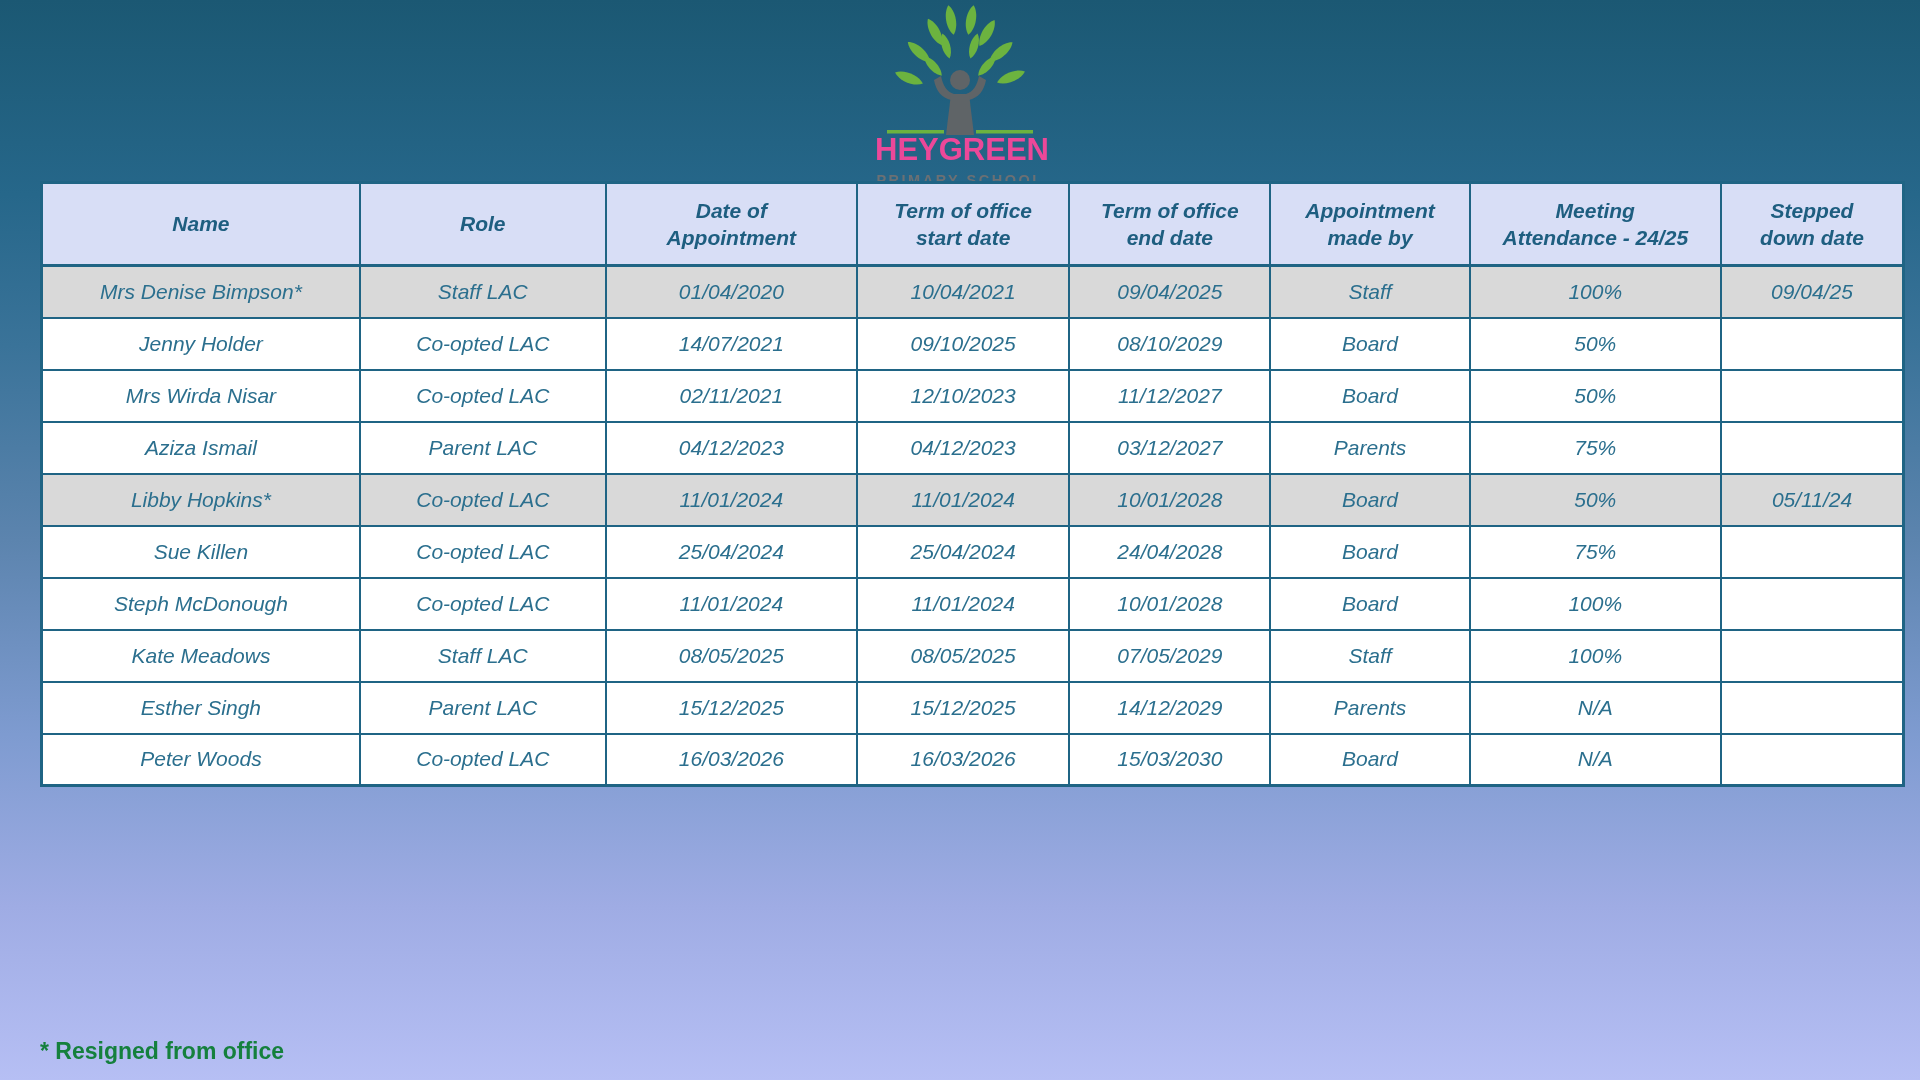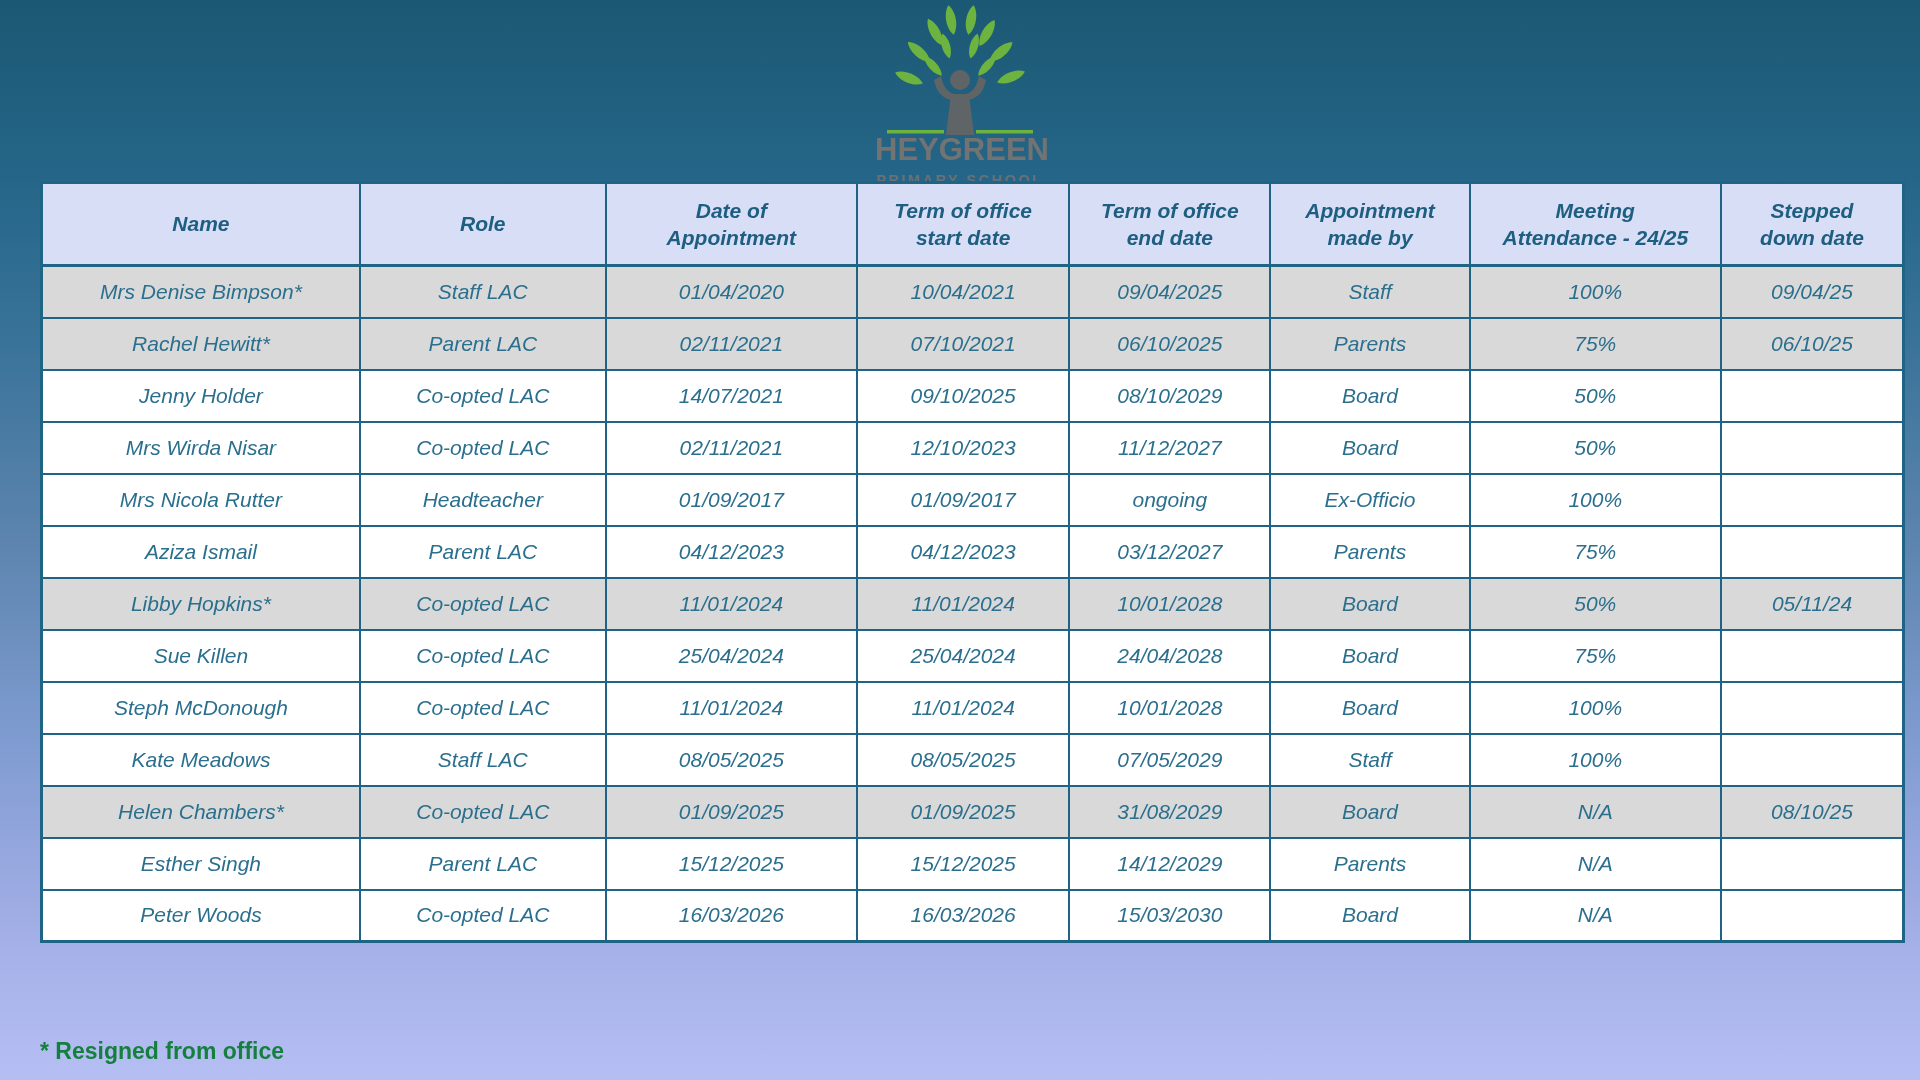--- a/index.html
+++ b/index.html
@@ -15,21 +15,21 @@
   
   .logo {
     position: absolute;
     top: 4px; left: 50%;
     transform: translateX(-50%);
     width: 170px;
     text-align: center;
   }
   .logo svg { display: block; margin: 0 auto; }
   .logo-title {
-    color: #737373;
+    color: #ec4899;
     font-weight: bold;
     font-size: 31px;
     letter-spacing: 0px;
     line-height: 1.0;
     margin-top: -2px;
     white-space: nowrap;
   }
   .logo-sub {
     color: #6B7074;
     font-weight: bold;
@@ -158,58 +158,38 @@
       <tr class="shaded">
         <td>Mrs Denise Bimpson*</td>
         <td>Staff LAC</td>
         <td>01/04/2020</td>
         <td>10/04/2021</td>
         <td>09/04/2025</td>
         <td>Staff</td>
         <td>100%</td>
         <td>09/04/25</td>
       </tr>
-      <tr class="shaded">
-        <td>Rachel Hewitt*</td>
-        <td>Parent LAC</td>
-        <td>02/11/2021</td>
-        <td>07/10/2021</td>
-        <td>06/10/2025</td>
-        <td>Parents</td>
-        <td>75%</td>
-        <td>06/10/25</td>
-      </tr>
       <tr>
         <td>Jenny Holder</td>
         <td>Co-opted LAC</td>
         <td>14/07/2021</td>
         <td>09/10/2025</td>
         <td>08/10/2029</td>
         <td>Board</td>
         <td>50%</td>
         <td></td>
       </tr>
       <tr>
         <td>Mrs Wirda Nisar</td>
         <td>Co-opted LAC</td>
         <td>02/11/2021</td>
         <td>12/10/2023</td>
         <td>11/12/2027</td>
         <td>Board</td>
         <td>50%</td>
-        <td></td>
-      </tr>
-      <tr>
-        <td>Mrs Nicola Rutter</td>
-        <td>Headteacher</td>
-        <td>01/09/2017</td>
-        <td>01/09/2017</td>
-        <td>ongoing</td>
-        <td>Ex-Officio</td>
-        <td>100%</td>
         <td></td>
       </tr>
       <tr>
         <td>Aziza Ismail</td>
         <td>Parent LAC</td>
         <td>04/12/2023</td>
         <td>04/12/2023</td>
         <td>03/12/2027</td>
         <td>Parents</td>
         <td>75%</td>
@@ -248,30 +228,20 @@
       <tr>
         <td>Kate Meadows</td>
         <td>Staff LAC</td>
         <td>08/05/2025</td>
         <td>08/05/2025</td>
         <td>07/05/2029</td>
         <td>Staff</td>
         <td>100%</td>
         <td></td>
       </tr>
-      <tr class="shaded">
-        <td>Helen Chambers*</td>
-        <td>Co-opted LAC</td>
-        <td>01/09/2025</td>
-        <td>01/09/2025</td>
-        <td>31/08/2029</td>
-        <td>Board</td>
-        <td>N/A</td>
-        <td>08/10/25</td>
-      </tr>
       <tr>
         <td>Esther Singh</td>
         <td>Parent LAC</td>
         <td>15/12/2025</td>
         <td>15/12/2025</td>
         <td>14/12/2029</td>
         <td>Parents</td>
         <td>N/A</td>
         <td></td>
       </tr>

